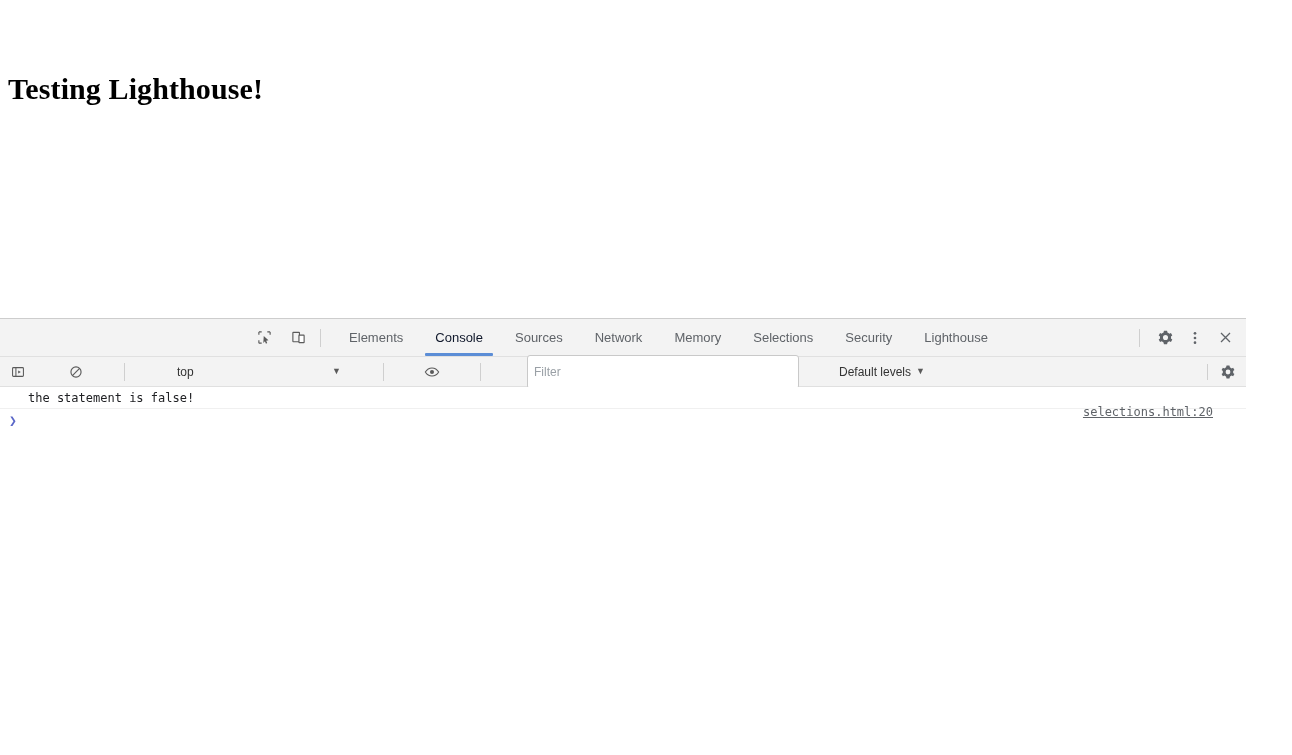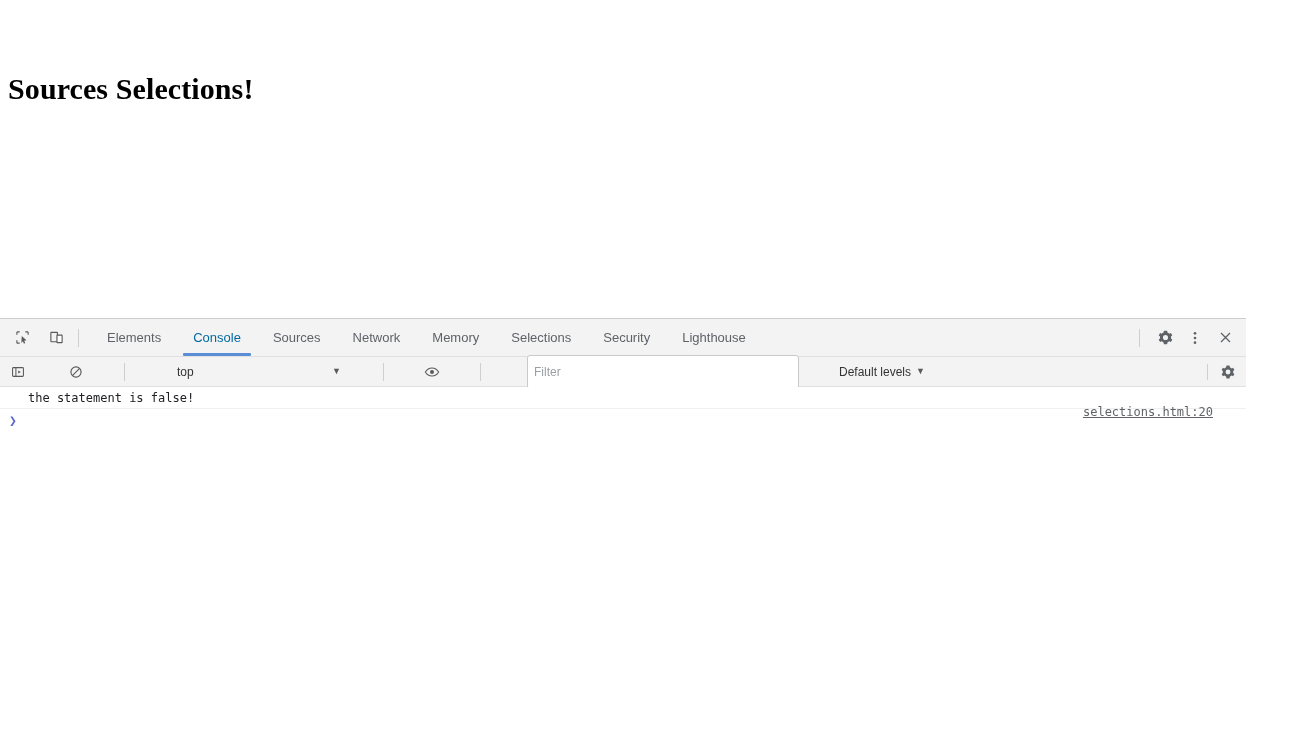--- a/index.html
+++ b/index.html
@@ -52,20 +52,21 @@
 
   
   .tabbar {
     position: relative;
     height: 38px;
     background: #f3f3f3;
     border-bottom: 1px solid #e0e0e0;
     display: flex;
     align-items: center;
     box-sizing: border-box;
+    justify-content: center;
   }
   .tb-icon {
     width: 28px;
     height: 28px;
     margin-left: 6px;
     display: flex;
     align-items: center;
     justify-content: center;
     color: #5a5a5a;
     cursor: pointer;
@@ -88,21 +89,21 @@
     display: flex;
     align-items: center;
     padding: 0 16px;
     font-size: 13px;
     color: #5f6368;
     cursor: pointer;
     position: relative;
     white-space: nowrap;
   }
   .tab.active {
-    color: #0369a1;
+    color: #0f172a;
   }
   .tab.active::after {
     content: "";
     position: absolute;
     left: 6px;
     right: 6px;
     bottom: 0;
     height: 3px;
     background: #5b8dd6;
     border-radius: 1px;
@@ -257,21 +258,21 @@
     outline: none;
     background: transparent;
     color: #202124;
   }
   svg { display: block; }
 </style>
 </head>
 <body>
 
 <div id="page-area">
-  <h1 id="page-title">Sources Selections!</h1>
+  <h1 id="page-title">Testing Lighthouse!</h1>
 </div>
 
 <div id="devtools">
 
   <div class="tabbar">
 
     <div class="tb-icon" title="Inspect">
       <svg width="15" height="15" viewBox="0 0 16 16" fill="none" stroke="#5a5a5a" stroke-width="1.2">
         <path d="M2 2h3M2 2v3M14 2h-3M14 2v3M2 14h3M2 14v-3"></path>
         <path d="M7.2 6.4l5 4.6-2.4.45 1.1 2.5-1.35.6-1.1-2.5-1.7 1.7z" fill="#5a5a5a" stroke="none"></path>

